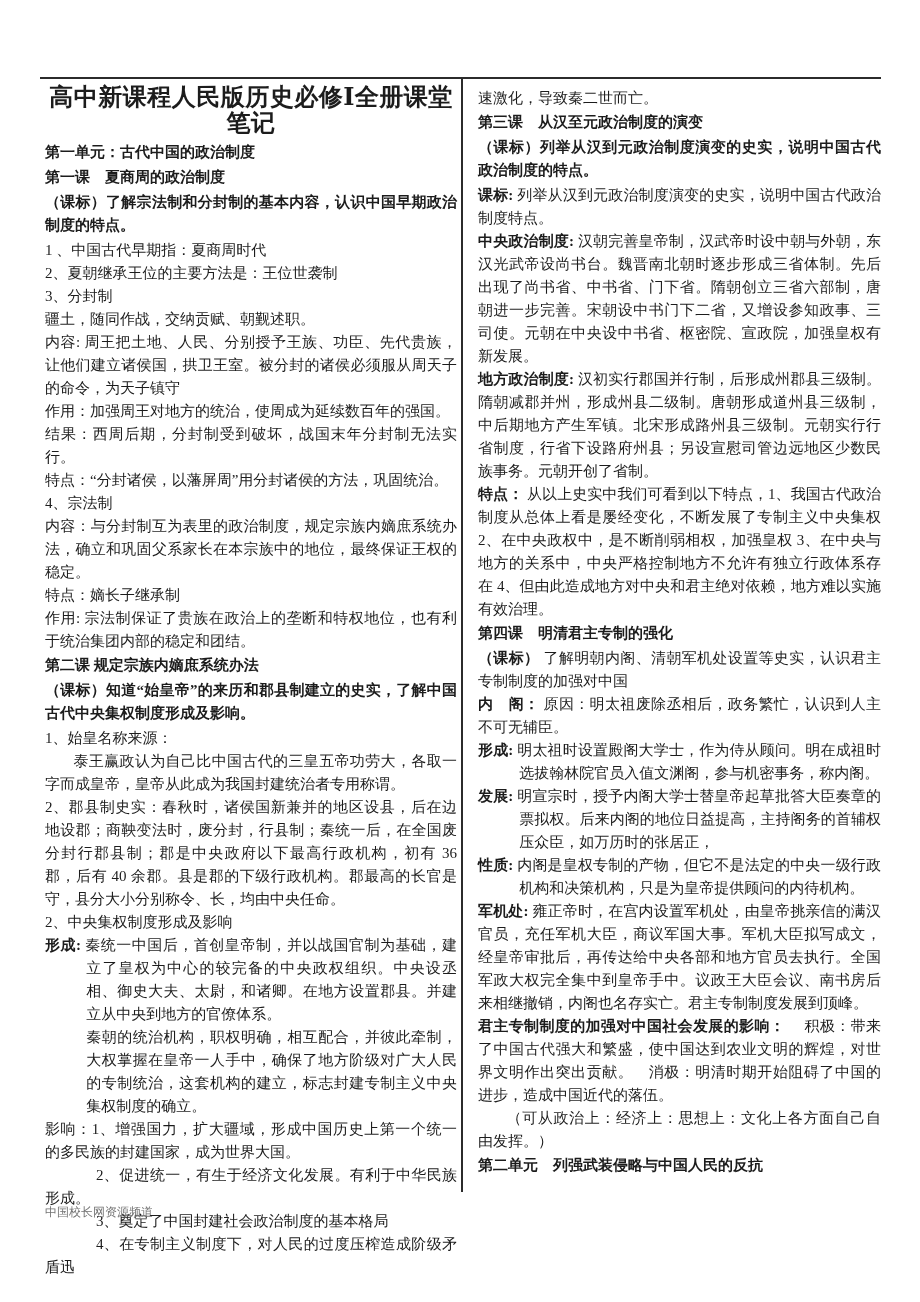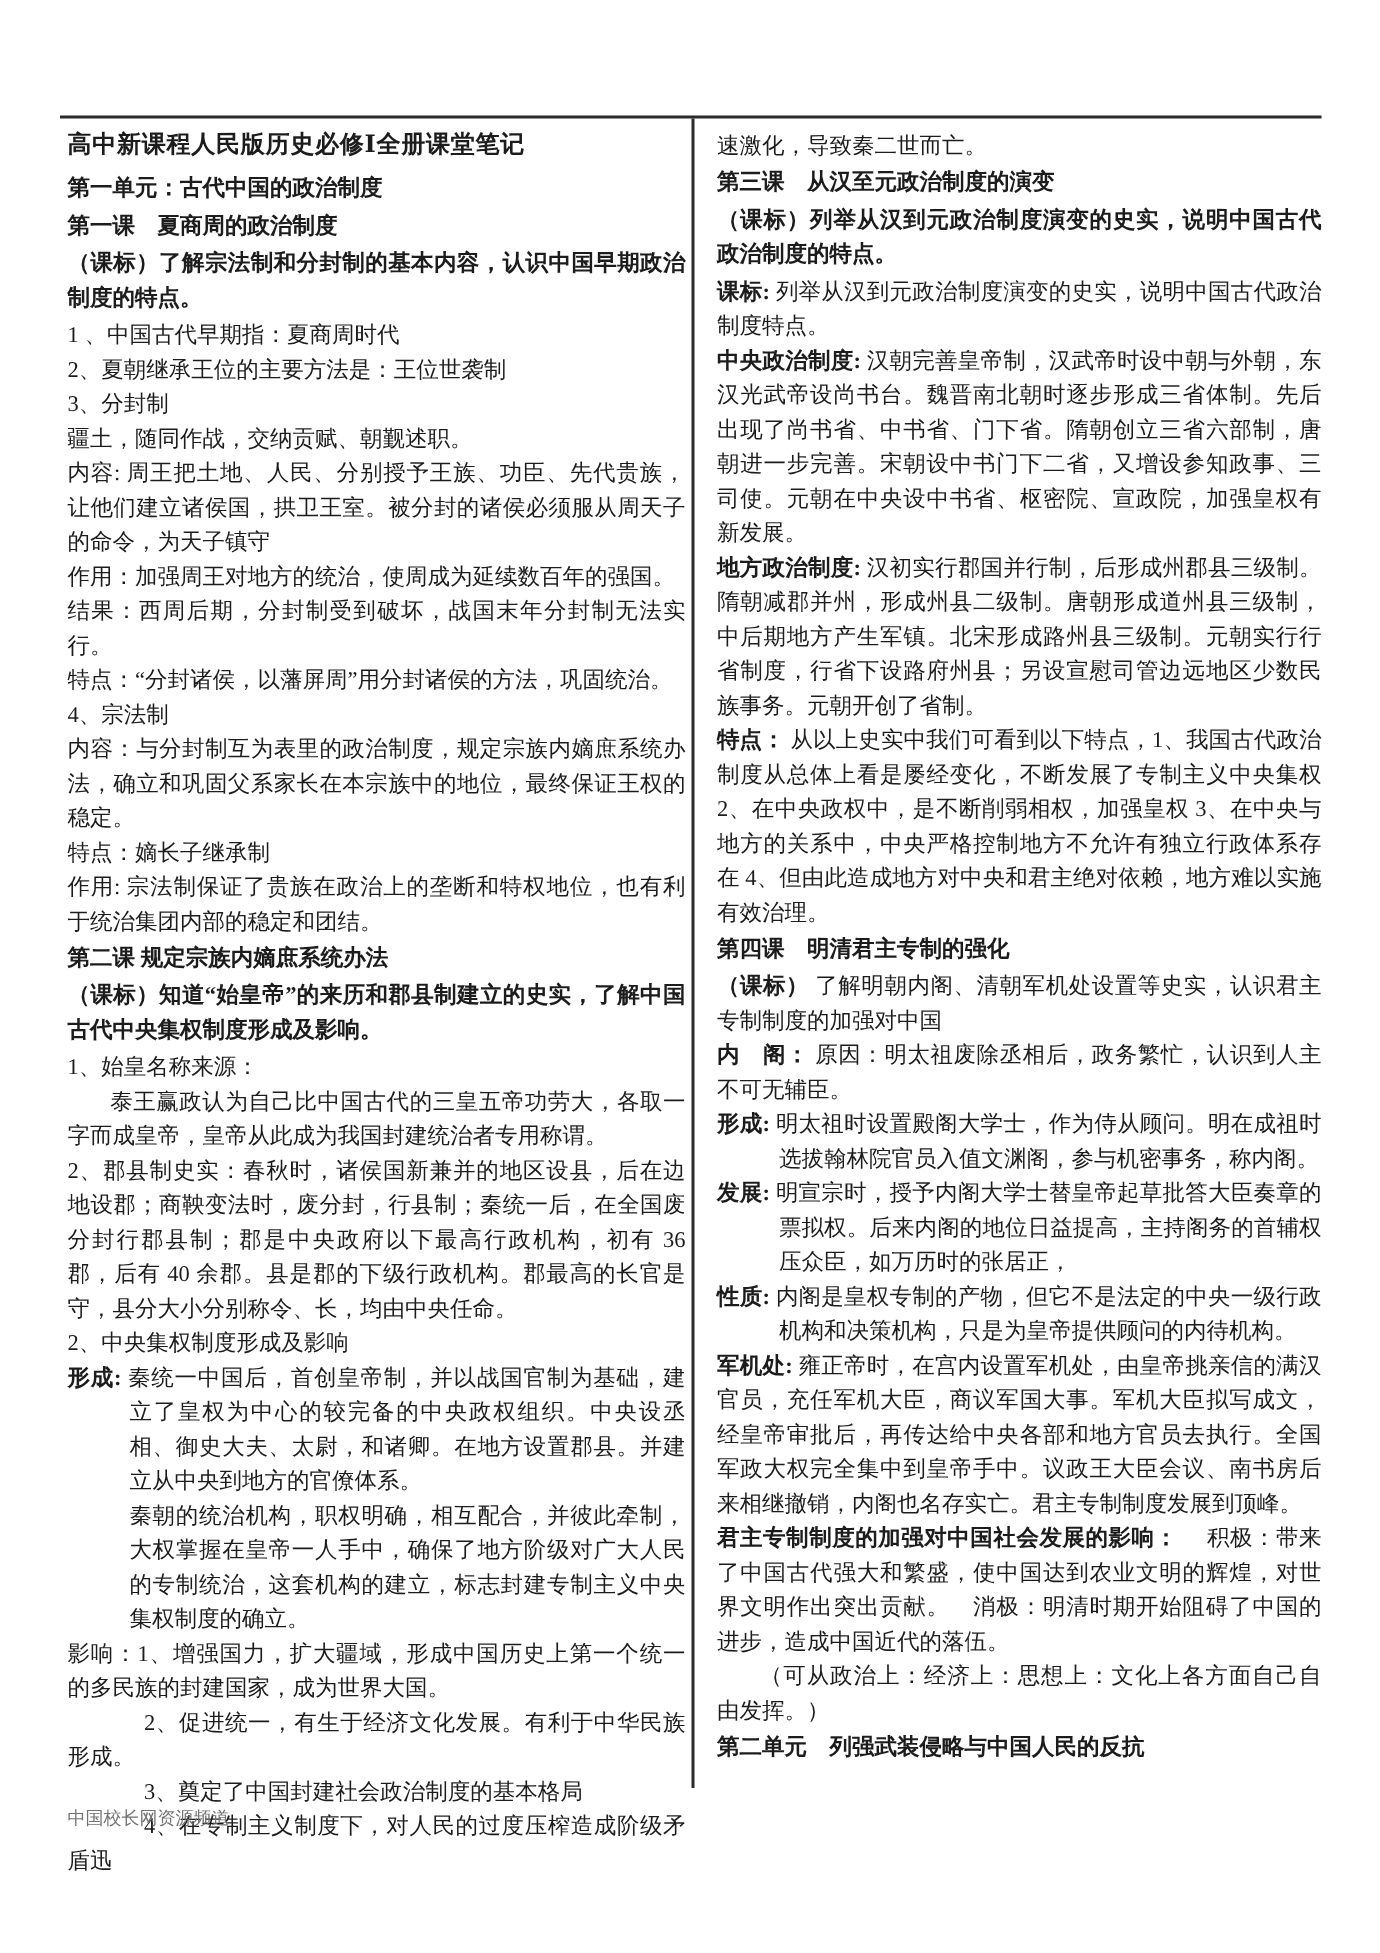--- a/index.html
+++ b/index.html
@@ -18,21 +18,21 @@
     background:#2b2b2b;
   }
   .col {
     position:absolute; top:84px;
     font-size:15px; line-height:23px;
     text-align:justify;
   }
   .col-left  { left:45px;  width:412px; }
   .col-right { left:478px; width:403px; top:87px; }
   .page-title {
-    font-size:16px; font-weight:bold; 
+    font-size:24px; font-weight:bold; text-align:center;
     line-height:26px; margin:0 0 5px 0; letter-spacing:0.5px;
   }
   p.para { margin:0; }
   p.b    { font-weight:bold; margin:1px 0 2px 0; }
   span.lab { font-weight:bold; }
   p.hang { padding-left:2.75em; text-indent:-2.75em; }
   p.ind  { margin-left:2.75em; }
   p.fi   { text-indent:1.9em; }
   p.li   { text-indent:3.4em; }
   .footer {

